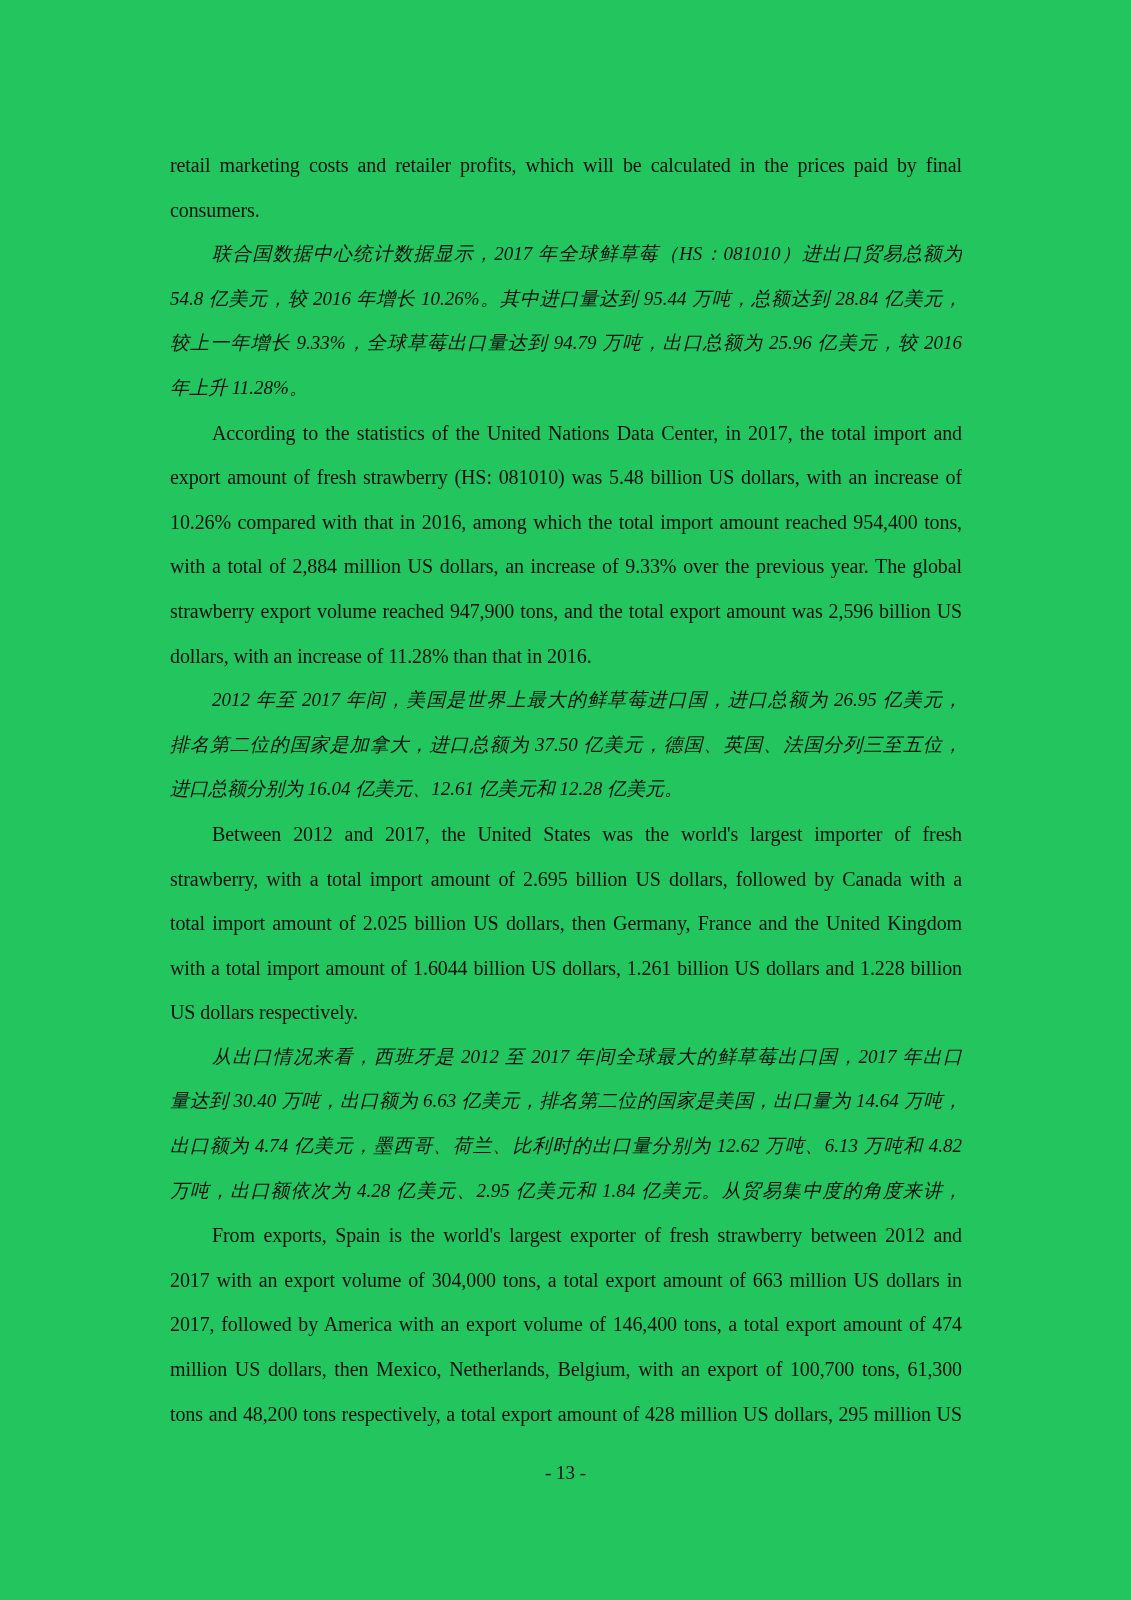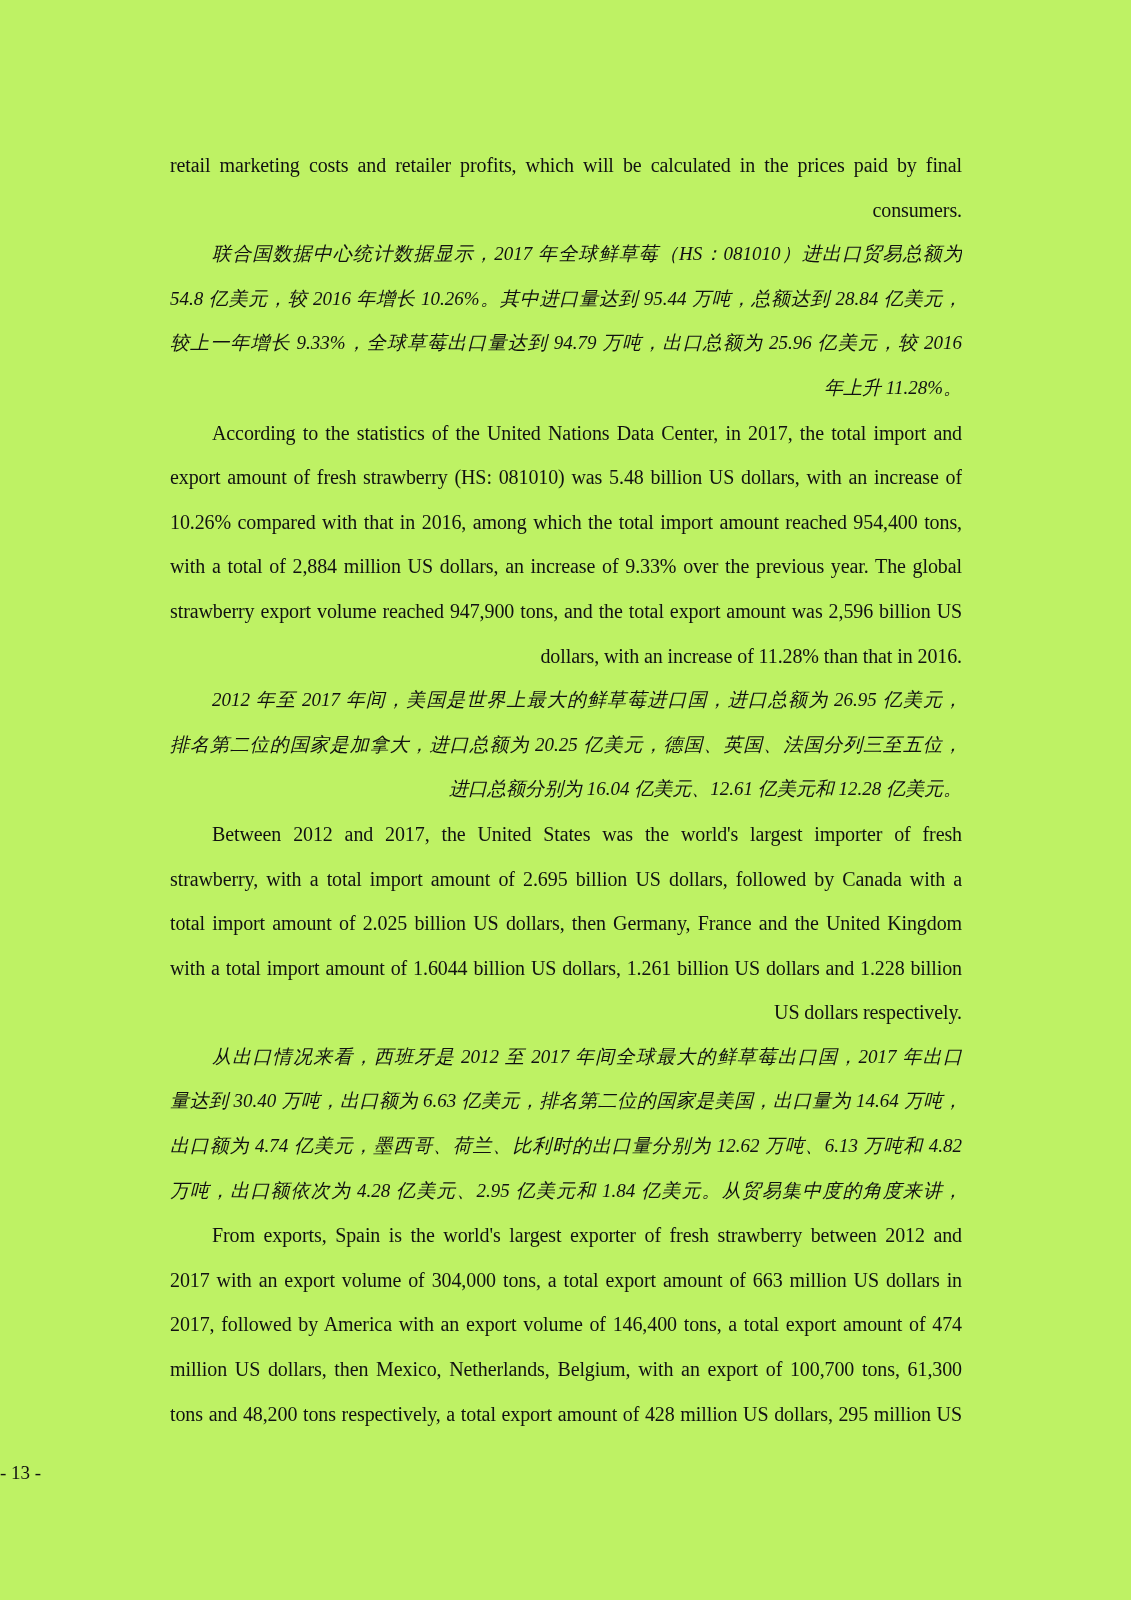--- a/index.html
+++ b/index.html
@@ -4,21 +4,21 @@
 <style>
   html, body {
     margin: 0;
     padding: 0;
     background: #ffffff;
   }
   .page {
     position: relative;
     width: 1131px;
     height: 1600px;
-    background: #bef264;
+    background: #22c55e;
     color: #111111;
     overflow: hidden;
   }
   .content {
     position: absolute;
     left: 170px;
     top: 143px;
     width: 792px;
   }
   .line {
@@ -35,29 +35,29 @@
     letter-spacing: -0.1px;
   }
   .lang-zh {
     font-size: 19px;
     font-style: italic;
   }
   .indent {
     text-indent: 42px;
   }
   .no-justify {
-    text-align: right;
+    text-align: left;
     text-align-last: auto;
   }
   .footer {
     position: absolute;
     top: 1461px;
     left: 0;
     width: 100%;
-    text-align: left;
+    text-align: center;
     font-size: 19px;
     line-height: 24px;
     font-family: "Liberation Serif", "DejaVu Serif", serif;
     color: #111111;
   }
 </style>
 </head>
 <body>
 
 <div class="page">
@@ -68,21 +68,21 @@
       <div class="line lang-zh">54.8 亿美元，较 2016 年增长 10.26%。其中进口量达到 95.44 万吨，总额达到 28.84 亿美元，</div>
       <div class="line lang-zh">较上一年增长 9.33%，全球草莓出口量达到 94.79 万吨，出口总额为 25.96 亿美元，较 2016</div>
       <div class="line lang-zh no-justify">年上升 11.28%。</div>
       <div class="line lang-en indent">According to the statistics of the United Nations Data Center, in 2017, the total import and</div>
       <div class="line lang-en">export amount of fresh strawberry (HS: 081010) was 5.48 billion US dollars, with an increase of</div>
       <div class="line lang-en">10.26% compared with that in 2016, among which the total import amount reached 954,400 tons,</div>
       <div class="line lang-en">with a total of 2,884 million US dollars, an increase of 9.33% over the previous year. The global</div>
       <div class="line lang-en">strawberry export volume reached 947,900 tons, and the total export amount was 2,596 billion US</div>
       <div class="line lang-en no-justify">dollars, with an increase of 11.28% than that in 2016.</div>
       <div class="line lang-zh indent">2012 年至 2017 年间，美国是世界上最大的鲜草莓进口国，进口总额为 26.95 亿美元，</div>
-      <div class="line lang-zh">排名第二位的国家是加拿大，进口总额为 20.25 亿美元，德国、英国、法国分列三至五位，</div>
+      <div class="line lang-zh">排名第二位的国家是加拿大，进口总额为 37.50 亿美元，德国、英国、法国分列三至五位，</div>
       <div class="line lang-zh no-justify">进口总额分别为 16.04 亿美元、12.61 亿美元和 12.28 亿美元。</div>
       <div class="line lang-en indent">Between 2012 and 2017, the United States was the world's largest importer of fresh</div>
       <div class="line lang-en">strawberry, with a total import amount of 2.695 billion US dollars, followed by Canada with a</div>
       <div class="line lang-en">total import amount of 2.025 billion US dollars, then Germany, France and the United Kingdom</div>
       <div class="line lang-en">with a total import amount of 1.6044 billion US dollars, 1.261 billion US dollars and 1.228 billion</div>
       <div class="line lang-en no-justify">US dollars respectively.</div>
       <div class="line lang-zh indent">从出口情况来看，西班牙是 2012 至 2017 年间全球最大的鲜草莓出口国，2017 年出口</div>
       <div class="line lang-zh">量达到 30.40 万吨，出口额为 6.63 亿美元，排名第二位的国家是美国，出口量为 14.64 万吨，</div>
       <div class="line lang-zh">出口额为 4.74 亿美元，墨西哥、荷兰、比利时的出口量分别为 12.62 万吨、6.13 万吨和 4.82</div>
       <div class="line lang-zh">万吨，出口额依次为 4.28 亿美元、2.95 亿美元和 1.84 亿美元。从贸易集中度的角度来讲，</div>

